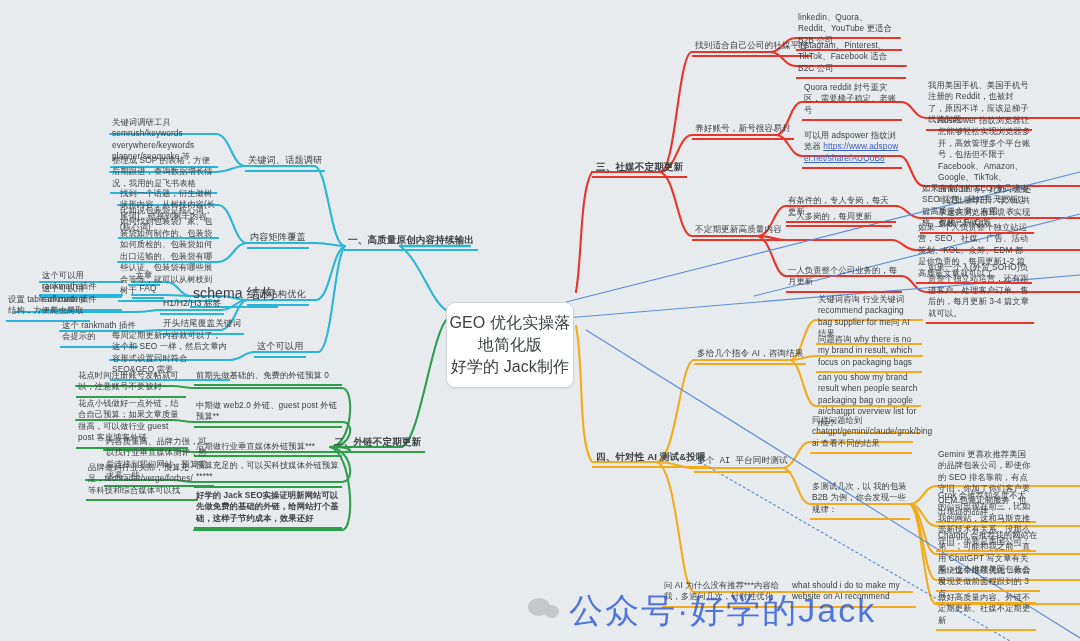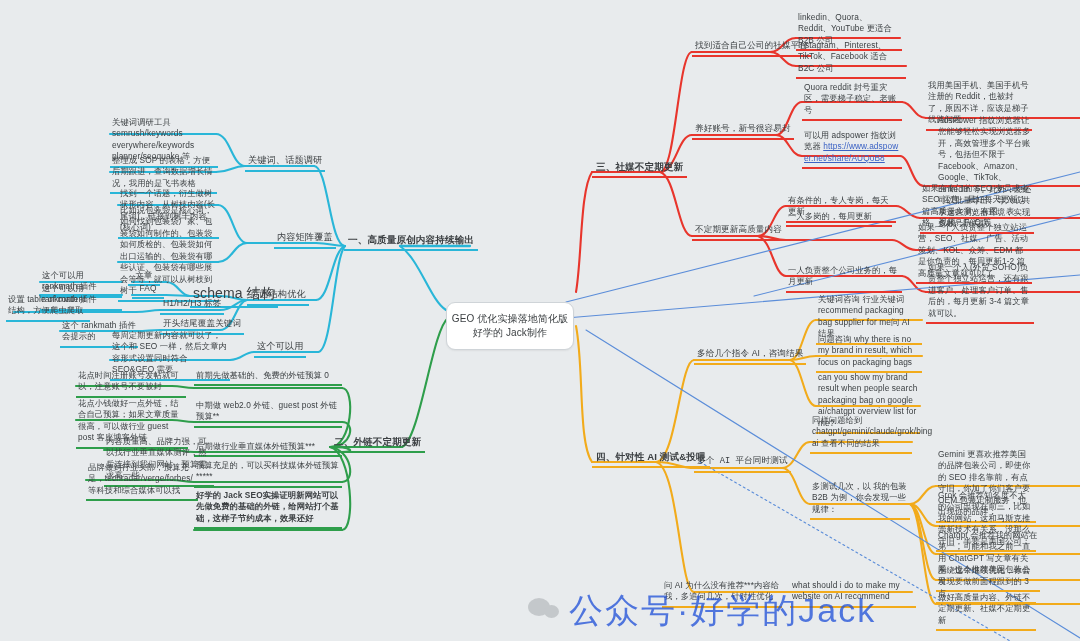--- a/index.html
+++ b/index.html
@@ -10,21 +10,21 @@
     font-family:"Liberation Sans","DejaVu Sans",sans-serif;
     color:#3c4043;
   }
   #canvas{position:absolute;inset:0;width:1080px;height:641px;}
   svg.wires{position:absolute;left:0;top:0;width:1080px;height:641px;pointer-events:none;}
   .node{position:absolute;box-sizing:border-box;line-height:1.38;letter-spacing:.1px;}
 
   
   .root{
     background:#fff;border:1px solid #cfd4d8;border-radius:9px;
-    padding:9px 1px;text-align:center;font-size:10px;color:#3c4043;
+    padding:9px 1px;text-align:center;font-size:16px;color:#3c4043;
     box-shadow:0 1px 2px rgba(0,0,0,.06);
   }
 
   
   .lvl1{font-size:9.6px;font-weight:700;padding:0 4px 3px 4px;white-space:nowrap;}
   .lvl2{font-size:9.2px;padding:0 3px 3px 3px;white-space:nowrap;}
   .leaf{font-size:8.3px;padding:0 2px 3px 2px;}
 
   .ul-cyan{border-bottom:2px solid #29b6d8;}
   .ul-green{border-bottom:2px solid #2e9e4b;}
@@ -221,21 +221,21 @@
   </svg>
 
   <div class="node root" style="left:446px;top:302px;width:128px;">
     <div>GEO 优化实操落地简化版</div>
     <div>好学的 Jack制作</div>
   </div>
 
   <div class="node lvl1 ul-cyan" style="left:344px;top:233px;">一、高质量原创内容持续输出</div>
 
   <div class="node lvl2 ul-cyan" style="left:245px;top:154px;">关键词、话题调研</div>
-  <div class="node lvl2 ul-cyan" style="left:247px;top:231px;margin-left:27px;">内容矩阵覆盖</div>
+  <div class="node lvl2 ul-cyan" style="left:247px;top:231px;">内容矩阵覆盖</div>
   <div class="node lvl2 ul-cyan" style="left:247px;top:288px;">页面结构优化</div>
   <div class="node lvl2 ul-cyan" style="left:254px;top:340px;">这个可以用</div>
 
   <div class="node leaf ul-cyan" style="left:110px;top:117px;width:108px;">关键词调研工具 semrush/keywords everywhere/keywords planner/seoquake 等</div>
   <div class="node leaf ul-cyan" style="left:110px;top:155px;width:107px;">整理成 SOP 的表格，方便后期跟进，查询数据增长情况，我用的是飞书表格</div>
 
   <div class="node leaf ul-cyan" style="left:118px;top:188px;width:101px;">找到一个话题，衍生做树状形内容，从树枝内容(长尾词)，链接到树干内容(核心词)</div>
   <div class="node leaf ul-cyan" style="left:118px;top:205px;width:101px;">比如说包装袋是核心词，如何找到包装袋厂家、包装袋如何制作的、包装袋如何质检的、包装袋如何出口运输的、包装袋有哪些认证、包装袋有哪些展会等等，就可以从树枝到树干</div>
 
   <div class="node lvl2 ul-cyan" style="left:190px;top:284px;font-size:14px;">schema 结构</div>

